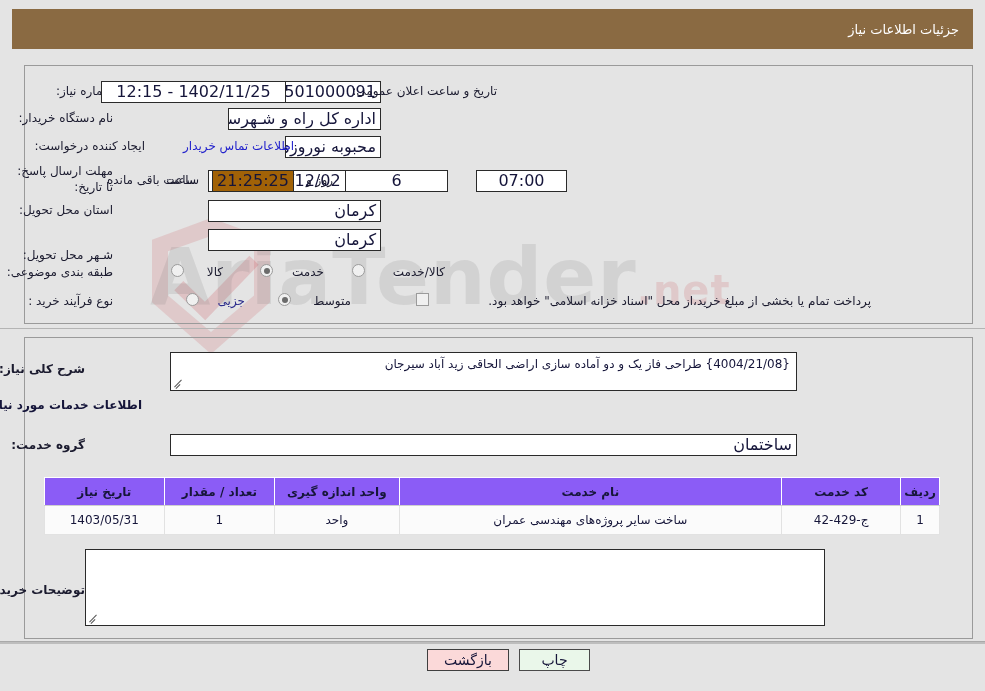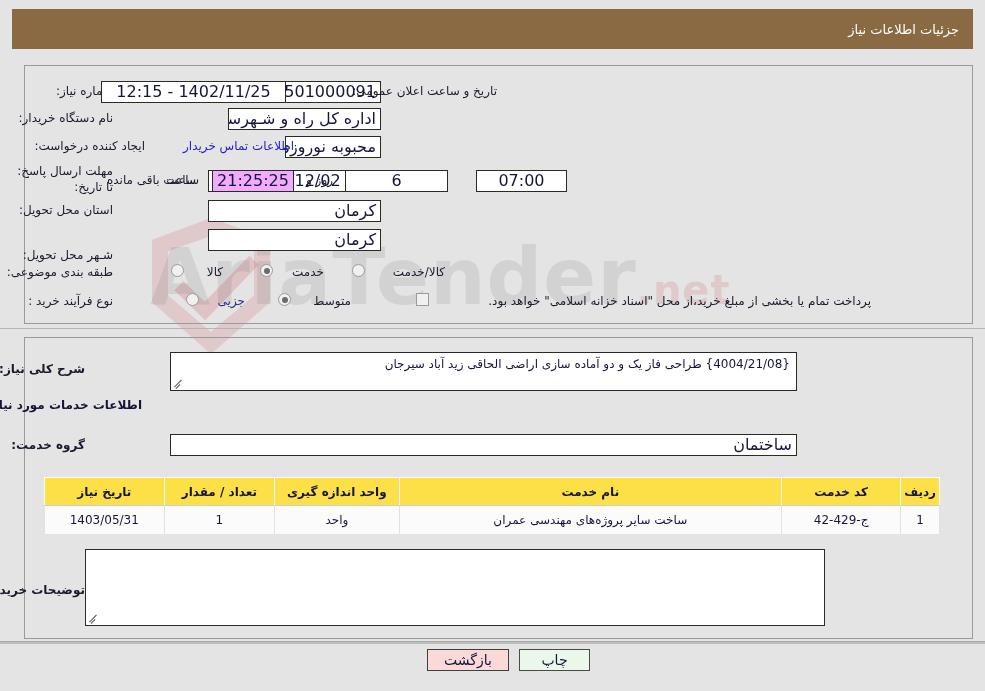--- a/index.html
+++ b/index.html
@@ -136,21 +136,21 @@
     box-sizing: border-box;
     z-index: 9;
     line-height: 20px;
     font-size: 16px;
     text-align: center;
     white-space: nowrap;
     overflow: hidden;
     color: #15153a;
   }
   .box.rtlstart { text-align: right; padding-right: 4px; }
-  .box.cream { background: #f0abfc; }
+  .box.cream { background: #a16207; }
   .link {
     position: absolute;
     color: #2222cc;
     z-index: 9;
     white-space: nowrap;
     cursor: pointer;
   }
   .plain {
     position: absolute;
     z-index: 9;
@@ -228,21 +228,21 @@
     position: absolute;
     left: 44px;
     top: 477px;
     width: 896px;
     border-collapse: collapse;
     z-index: 9;
     font-size: 12px;
     background: #ffffff;
   }
   .tbl th {
-    background: #fde047;
+    background: #8b5cf6;
     border: 1px solid #ffffff;
     border-bottom: 1px solid #cfcfcf;
     font-weight: bold;
     height: 25px;
     color: #16163a;
     font-size: 12px;
     margin-top: 40px;
   }
   .tbl td {
     background: #fbfbfb;

